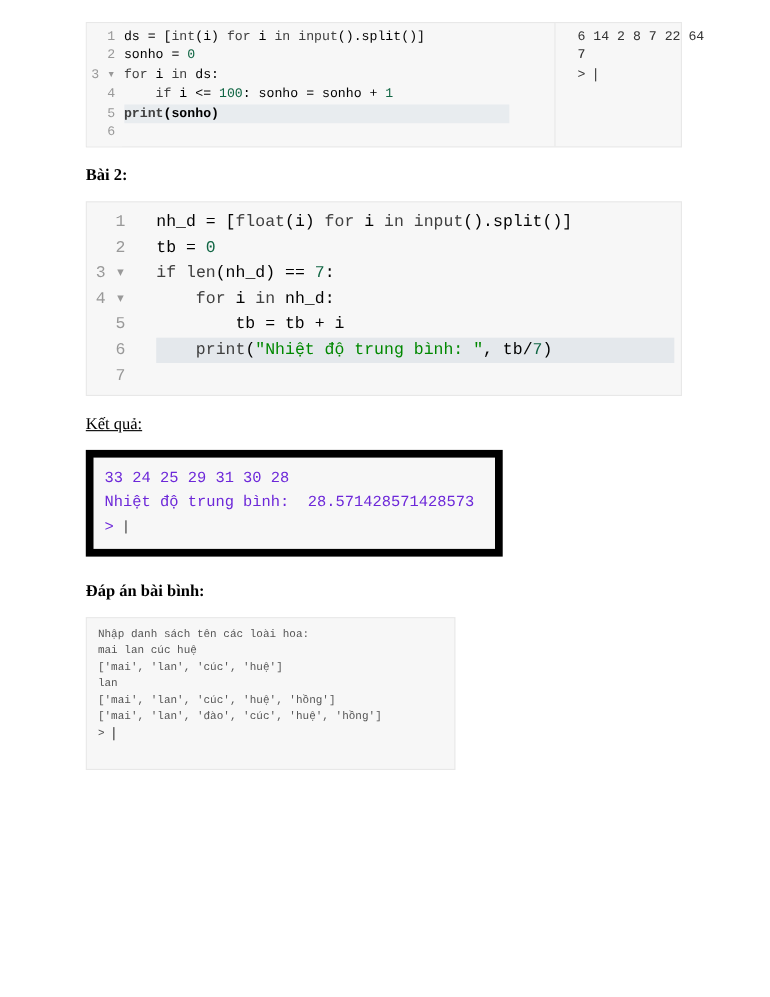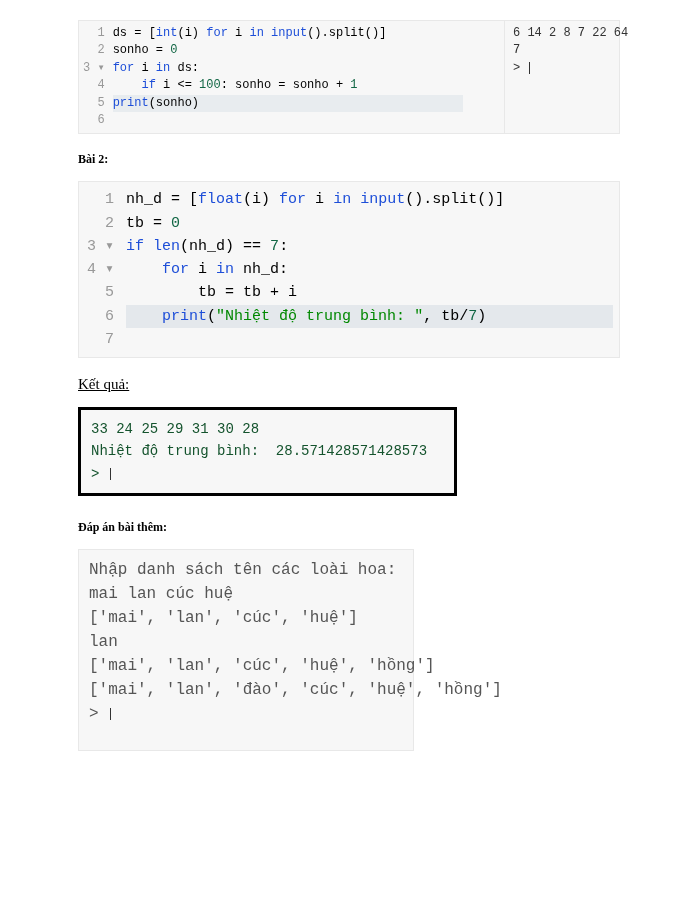--- a/index.html
+++ b/index.html
@@ -39,30 +39,31 @@
   .gutter .ln { display: block; }
   .code-lines {
     padding: 4px 4px 4px 2px;
     flex: 1;
     white-space: pre;
   }
   .code-lines .line { display: block; min-height: 1.45em; }
   .code-lines .hl {
     background: #e8ecef;
     display: block;
+    font-weight: bold;
   }
   .code-right {
     width: 115px;
     border-left: 1px solid #e8e8e8;
-    padding: 4px 8px;
+    padding: 4px 20px;
     color: #333;
     white-space: pre;
     margin-left: 37px;
   }
-  .kw { color: #1d4ed8; }
+  .kw { color: #404040; }
   .num { color: #116644; }
   .str { color: #008800; }
   .cursor {
     display: inline-block;
     width: 1px; height: 12px;
     background: #333;
     vertical-align: middle;
     margin-left: 2px;
   }
 
@@ -81,55 +82,55 @@
     text-align: right;
     padding: 6px 10px 6px 8px;
     min-width: 24px;
   }
   .code-block2 .gutter2 .ln { display: block; }
   .code-block2 .code-lines2 {
     padding: 6px 6px 6px 2px;
     flex: 1;
     white-space: pre;
   }
-  .code-block2 .line { display: block; min-height: 1.55em; }
+  .code-block2 .line { display: block; min-height: 1.55em; margin-left: 16px; }
   .code-block2 .hl {
     background: #e4e8ec;
     display: block;
   }
 
   .output-block {
     font-family: Consolas, "Courier New", monospace;
     background: #f7f7f7;
-    border: 3px solid #000000;
+    border: 7px solid #000000;
     padding: 8px 10px;
     margin-bottom: 24px;
     font-size: 14px;
     line-height: 1.6;
-    color: #14532d;
+    color: #6d28d9;
     white-space: pre;
     width: 70%;
   }
 
   .output-block2 {
     font-family: Consolas, "Courier New", monospace;
     background: #f7f7f7;
     border: 1px solid #e8e8e8;
     padding: 8px 10px 24px 10px;
     margin-bottom: 30px;
-    font-size: 16px;
+    font-size: 10px;
     line-height: 1.5;
     color: #555;
     white-space: pre;
     width: 62%;
   }
 
   .heading {
     font-weight: bold;
-    font-size: 12px;
+    font-size: 15px;
     margin: 16px 0 14px 0;
   }
   .text {
     font-size: 15px;
     margin: 14px 0 14px 0;
     text-decoration: underline;
   }
 </style>
 </head>
 <body>
@@ -167,21 +168,21 @@
       </div>
     <div class="code-lines2" id="lines2"><span class="line">nh_d = [<span class="kw">float</span>(i) <span class="kw">for</span> i <span class="kw">in</span> <span class="kw">input</span>().split()]</span><span class="line">tb = <span class="num">0</span></span><span class="line"><span class="kw">if</span> <span class="kw">len</span>(nh_d) == <span class="num">7</span>:</span><span class="line">    <span class="kw">for</span> i <span class="kw">in</span> nh_d:</span><span class="line">        tb = tb + i</span><span class="line hl">    <span class="kw">print</span>(<span class="str">"Nhiệt độ trung bình: "</span>, tb/<span class="num">7</span>)</span><span class="line">&nbsp;</span></div>
   </div>
 
   <div class="text">Kết quả:</div>
 
   <div class="output-block" id="outblock1">33 24 25 29 31 30 28
 Nhiệt độ trung bình:  28.571428571428573
 &gt; <span class="cursor"></span></div>
 
-  <div class="heading">Đáp án bài thêm:</div>
+  <div class="heading">Đáp án bài bình:</div>
 
 
 
   <div class="output-block2" id="outblock2">Nhập danh sách tên các loài hoa:
 mai lan cúc huệ
 ['mai', 'lan', 'cúc', 'huệ']
 lan
 ['mai', 'lan', 'cúc', 'huệ', 'hồng']
 ['mai', 'lan', 'đào', 'cúc', 'huệ', 'hồng']
 &gt; <span class="cursor"></span></div>

